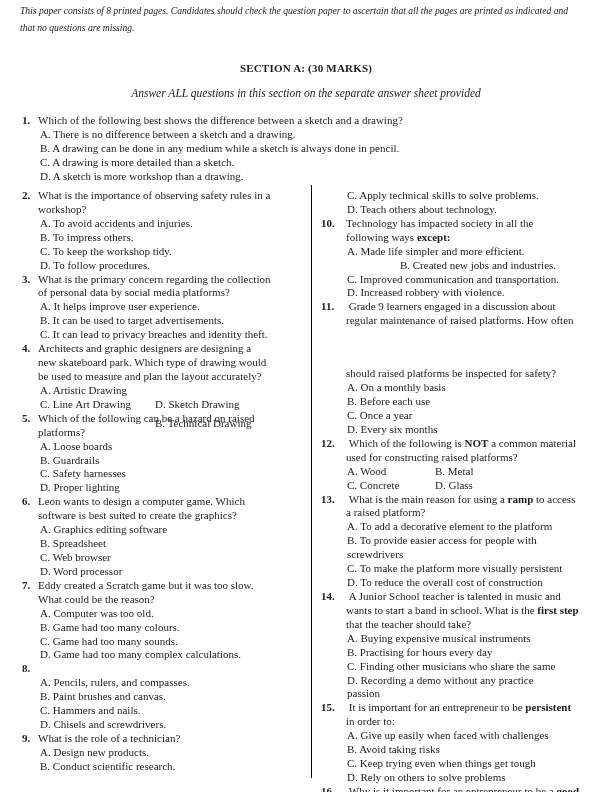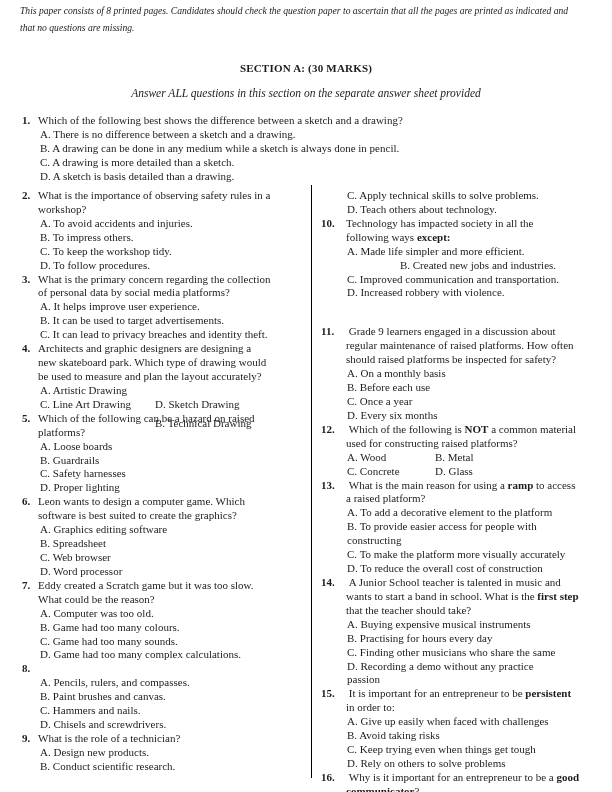--- a/index.html
+++ b/index.html
@@ -32,21 +32,21 @@
 
   <div class="sec-title">SECTION A: (30 MARKS)</div>
 
   <div class="instruction">Answer ALL questions in this section on the separate answer sheet provided</div>
 
   <div id="q1-block">
       <div class="line" style="padding-left: 16px;"><span class="qnum">1.</span><span>Which of the following best shows the difference between a sketch and a drawing?</span></div>
       <div class="line" style="padding-left: 18px;"><span>A. There is no difference between a sketch and a drawing.</span></div>
       <div class="line" style="padding-left: 18px;"><span>B. A drawing can be done in any medium while a sketch is always done in pencil.</span></div>
       <div class="line" style="padding-left: 18px;"><span>C. A drawing is more detailed than a sketch.</span></div>
-      <div class="line" style="padding-left: 18px;"><span>D. A sketch is basis detailed than a drawing.</span></div>
+      <div class="line" style="padding-left: 18px;"><span>D. A sketch is more workshop than a drawing.</span></div>
     </div>
 
   <div class="divider"></div>
 
   <div id="col-left">
       <div class="line" style="padding-left: 16px;"><span class="qnum">2.</span><span>What is the importance of observing safety rules in a</span></div>
       <div class="line" style="padding-left: 16px;"><span>workshop?</span></div>
       <div class="line" style="padding-left: 18px;"><span>A. To avoid accidents and injuries.</span></div>
       <div class="line" style="padding-left: 18px;"><span>B. To impress others.</span></div>
       <div class="line" style="padding-left: 18px;"><span>C. To keep the workshop tidy.</span></div>
@@ -91,37 +91,37 @@
 
   <div id="col-right">
       <div class="line" style="padding-left: 26px;"><span>C. Apply technical skills to solve problems.</span></div>
       <div class="line" style="padding-left: 26px;"><span>D. Teach others about technology.</span></div>
       <div class="line" style="padding-left: 25px;"><span class="qnum">10.</span><span>Technology has impacted society in all the</span></div>
       <div class="line" style="padding-left: 25px;"><span>following ways </span><span class="b">except:</span></div>
       <div class="line" style="padding-left: 26px;"><span>A. Made life simpler and more efficient.</span></div>
       <div class="line" style="padding-left: 26px; text-align: center;"><span>B. Created new jobs and industries.</span></div>
       <div class="line" style="padding-left: 26px;"><span>C. Improved communication and transportation.</span></div>
       <div class="line" style="padding-left: 26px;"><span>D. Increased robbery with violence.</span></div>
-      <div class="line" style="padding-left: 25px; margin-top: 25px;"><span class="qnum">11.</span><span>&nbsp;Grade 9 learners engaged in a discussion about</span></div>
+      <div class="line" style="padding-left: 25px;"><span class="qnum">11.</span><span>&nbsp;Grade 9 learners engaged in a discussion about</span></div>
       <div class="line" style="padding-left: 25px;"><span>regular maintenance of raised platforms. How often</span></div>
-      <div class="line" style="padding-left: 25px;"><span>should raised platforms be inspected for safety?</span></div>
+      <div class="line" style="padding-left: 25px; margin-top: 39px;"><span>should raised platforms be inspected for safety?</span></div>
       <div class="line" style="padding-left: 26px;"><span>A. On a monthly basis</span></div>
       <div class="line" style="padding-left: 26px;"><span>B. Before each use</span></div>
       <div class="line" style="padding-left: 26px;"><span>C. Once a year</span></div>
       <div class="line" style="padding-left: 26px;"><span>D. Every six months</span></div>
       <div class="line" style="padding-left: 25px;"><span class="qnum">12.</span><span>&nbsp;Which of the following is </span><span class="b">NOT</span><span> a common material</span></div>
       <div class="line" style="padding-left: 25px;"><span>used for constructing raised platforms?</span></div>
       <div class="line" style="padding-left: 26px;"><span>A. Wood</span><span class="pair-b" style="left: 114px;">B. Metal</span></div>
       <div class="line" style="padding-left: 26px;"><span>C. Concrete</span><span class="pair-b" style="left: 114px;">D. Glass</span></div>
       <div class="line" style="padding-left: 25px;"><span class="qnum">13.</span><span>&nbsp;What is the main reason for using a </span><span class="b">ramp</span><span> to access</span></div>
       <div class="line" style="padding-left: 25px;"><span>a raised platform?</span></div>
       <div class="line" style="padding-left: 26px;"><span>A. To add a decorative element to the platform</span></div>
       <div class="line" style="padding-left: 26px;"><span>B. To provide easier access for people with</span></div>
-      <div class="line" style="padding-left: 26px;"><span>constructing</span></div>
-      <div class="line" style="padding-left: 26px;"><span>C. To make the platform more visually accurately</span></div>
+      <div class="line" style="padding-left: 26px;"><span>screwdrivers</span></div>
+      <div class="line" style="padding-left: 26px;"><span>C. To make the platform more visually persistent</span></div>
       <div class="line" style="padding-left: 26px;"><span>D. To reduce the overall cost of construction</span></div>
       <div class="line" style="padding-left: 25px;"><span class="qnum">14.</span><span>&nbsp;A Junior School teacher is talented in music and</span></div>
       <div class="line" style="padding-left: 25px;"><span>wants to start a band in school. What is the </span><span class="b">first step</span></div>
       <div class="line" style="padding-left: 25px;"><span>that the teacher should take?</span></div>
       <div class="line" style="padding-left: 26px;"><span>A. Buying expensive musical instruments</span></div>
       <div class="line" style="padding-left: 26px;"><span>B. Practising for hours every day</span></div>
       <div class="line" style="padding-left: 26px;"><span>C. Finding other musicians who share the same</span></div>
       <div class="line" style="padding-left: 26px;"><span>D. Recording a demo without any practice</span></div>
       <div class="line" style="padding-left: 26px;"><span>passion</span></div>
       <div class="line" style="padding-left: 25px;"><span class="qnum">15.</span><span>&nbsp;It is important for an entrepreneur to be </span><span class="b">persistent</span></div>

